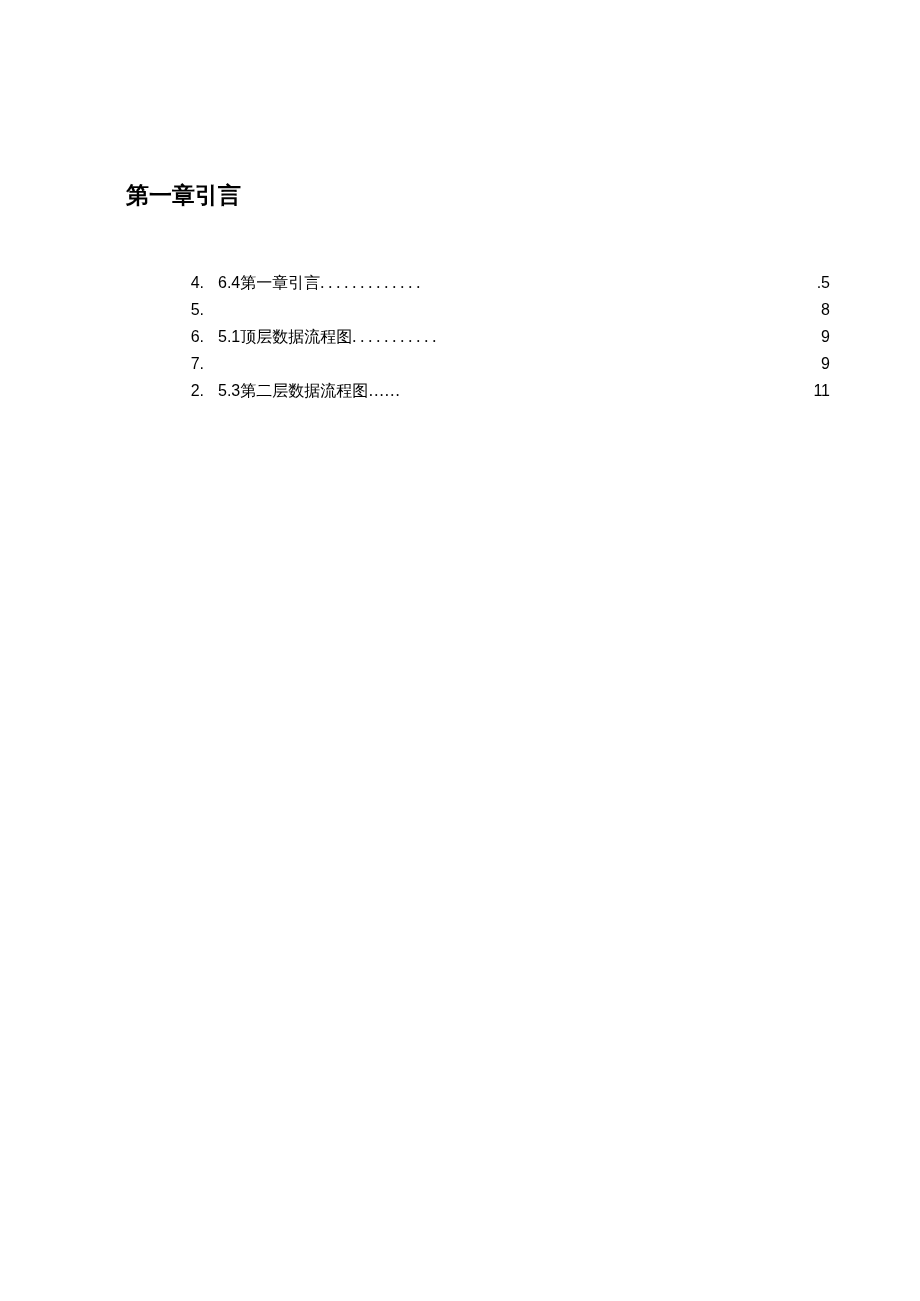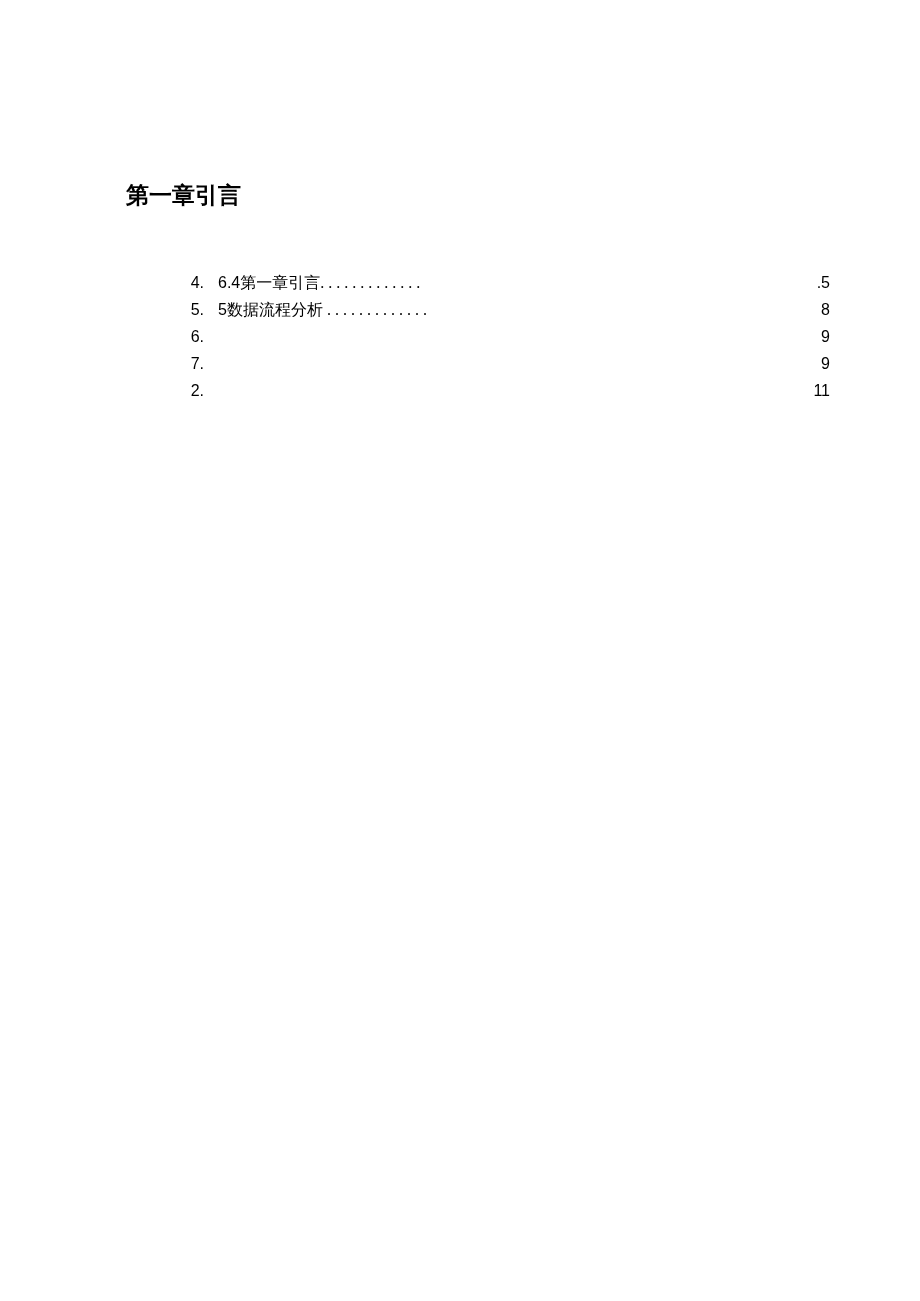--- a/index.html
+++ b/index.html
@@ -79,42 +79,45 @@
       <span class="toc-text">
         <span class="section-num">6.4</span><span class="section-title">第一章引言</span><span class="section-title">. . . . . . . . . . . . .</span>
       </span>
       <span class="toc-fill"></span>
       <span class="toc-page">.5</span>
     </div>
 
     <div class="toc-item">
       <span class="toc-num">5.</span>
       <span class="toc-gap"></span>
-      <span class="toc-text">
-        <span class="section-num">5</span><span class="section-title">数据流程分析</span><span class="section-title"> . . . . . . . . . . . . .</span>
-      </span>
       <span class="toc-fill"></span>
       <span class="toc-page">8</span>
     </div>
 
     <div class="toc-item">
       <span class="toc-num">6.</span>
       <span class="toc-gap"></span>
+      <span class="toc-text">
+        <span class="section-num">5.1</span><span class="section-title">顶层数据流程图</span><span class="section-title">. . . . . . . . . . .</span>
+      </span>
       <span class="toc-fill"></span>
       <span class="toc-page">9</span>
     </div>
 
     <div class="toc-item">
       <span class="toc-num">7.</span>
       <span class="toc-gap"></span>
       <span class="toc-fill"></span>
       <span class="toc-page">9</span>
     </div>
 
     <div class="toc-item">
       <span class="toc-num">2.</span>
       <span class="toc-gap"></span>
+      <span class="toc-text">
+        <span class="section-num">5.3</span><span class="section-title">第二层数据流程图</span><span class="section-title">……</span>
+      </span>
       <span class="toc-fill"></span>
       <span class="toc-page">11</span>
     </div>
 
   </div>
 </div>
 
 </body></html>

